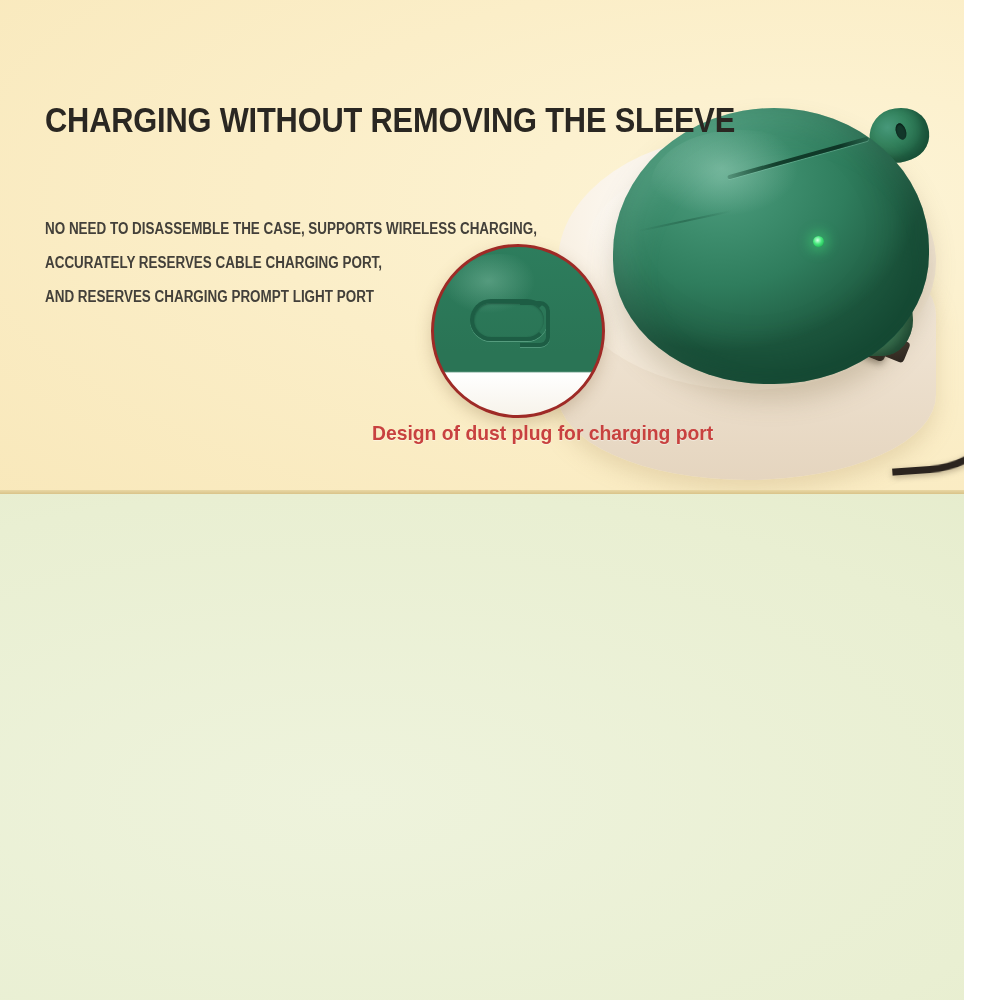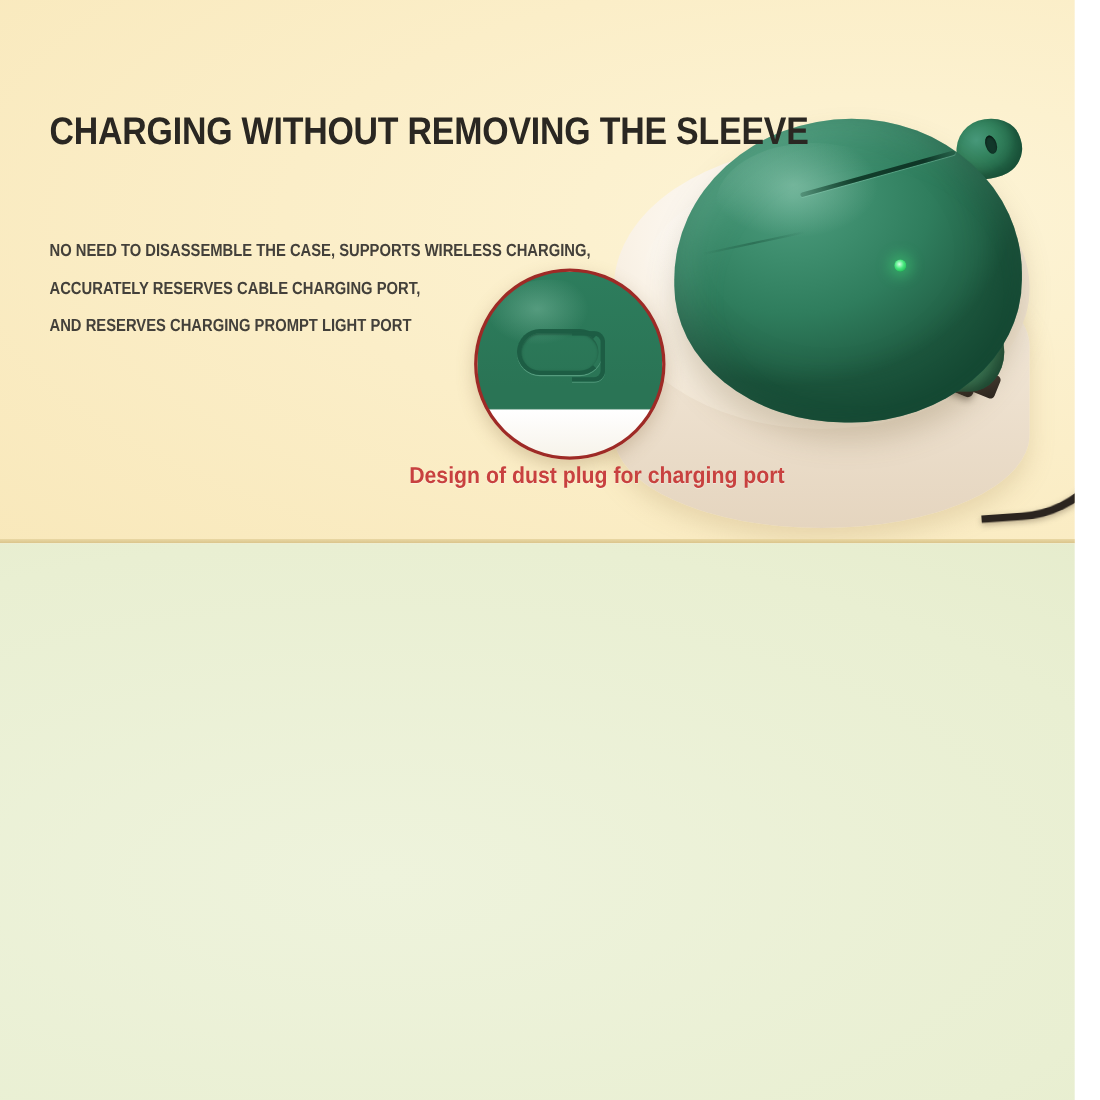--- a/index.html
+++ b/index.html
@@ -1,21 +1,21 @@
 <!DOCTYPE html>
 <html><head>
 <meta charset="utf-8">
 <style>
   html,body{margin:0;padding:0;}
   body{
     width:1000px;height:1000px;overflow:hidden;
     font-family:"Liberation Sans", sans-serif;
     background:#ffffff;
   }
-  .stage{position:relative;width:964px;height:1000px;overflow:hidden;padding-left:13px;}
+  .stage{position:relative;width:964px;height:1000px;overflow:hidden;}
 
   
   .panel{position:absolute;left:0;width:1000px;overflow:hidden;}
   .panel-top{
     top:0;height:494px;
     background:
       radial-gradient(120% 100% at 80% 40%, #fdf4d6 0%, #fbeec8 45%, #f8e7b8 100%);
   }
   .panel-top:after{
     content:"";position:absolute;left:0;right:0;bottom:0;height:4px;

